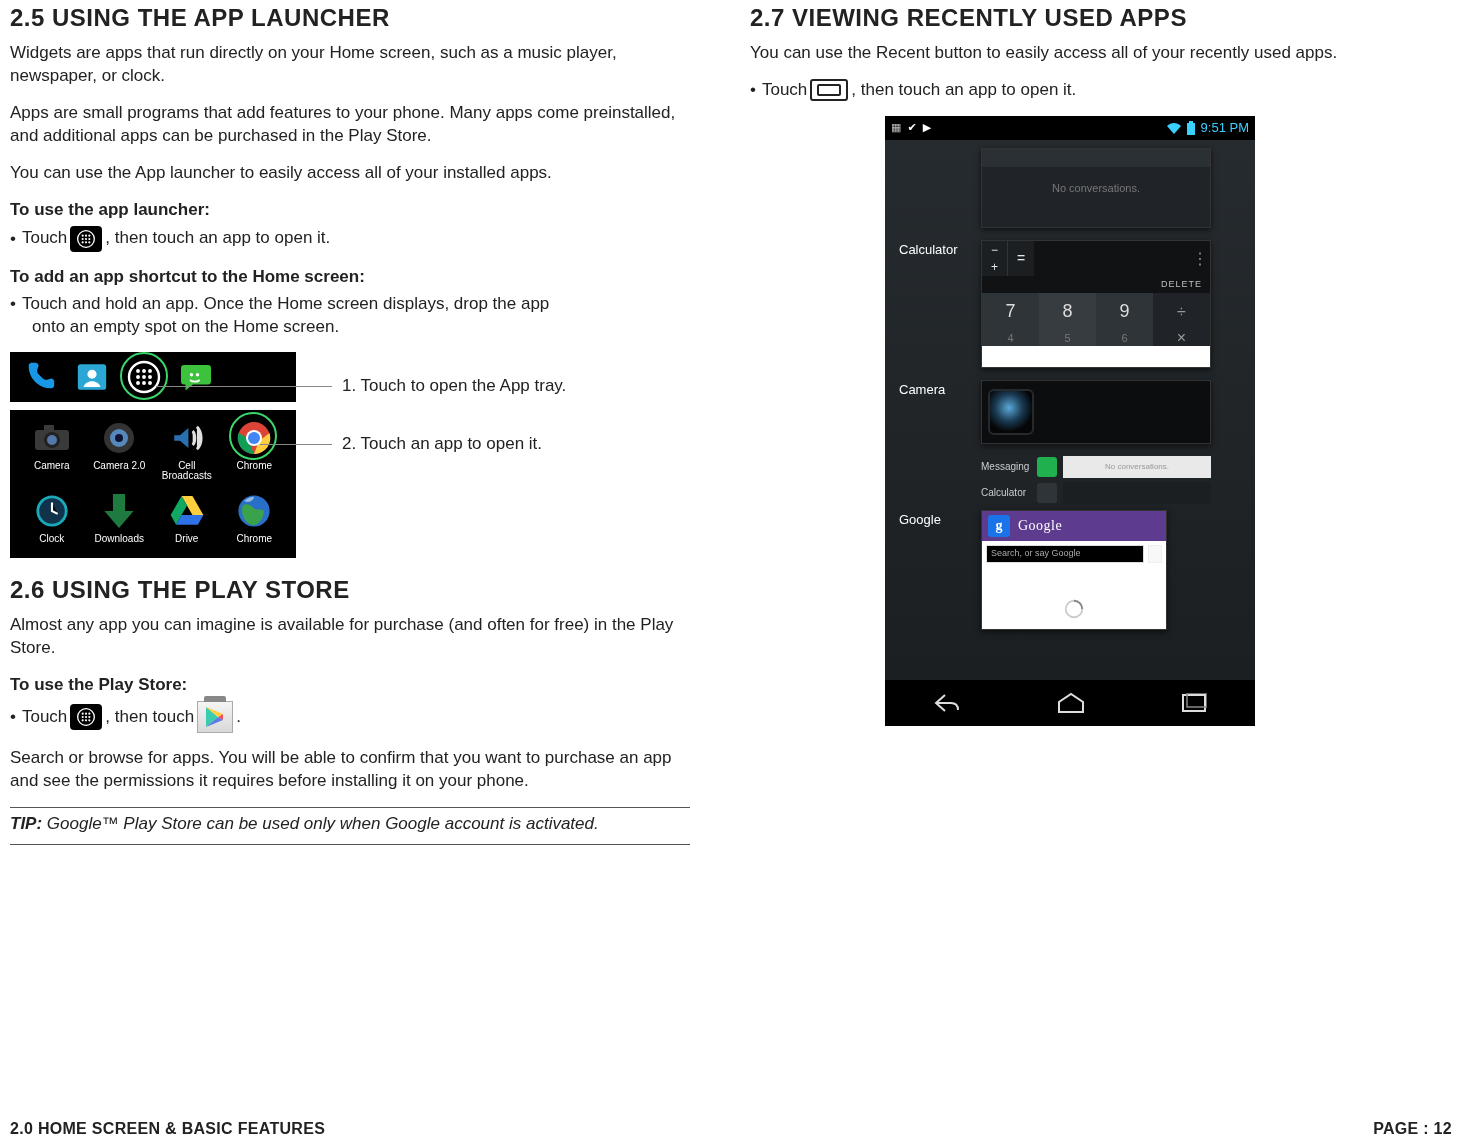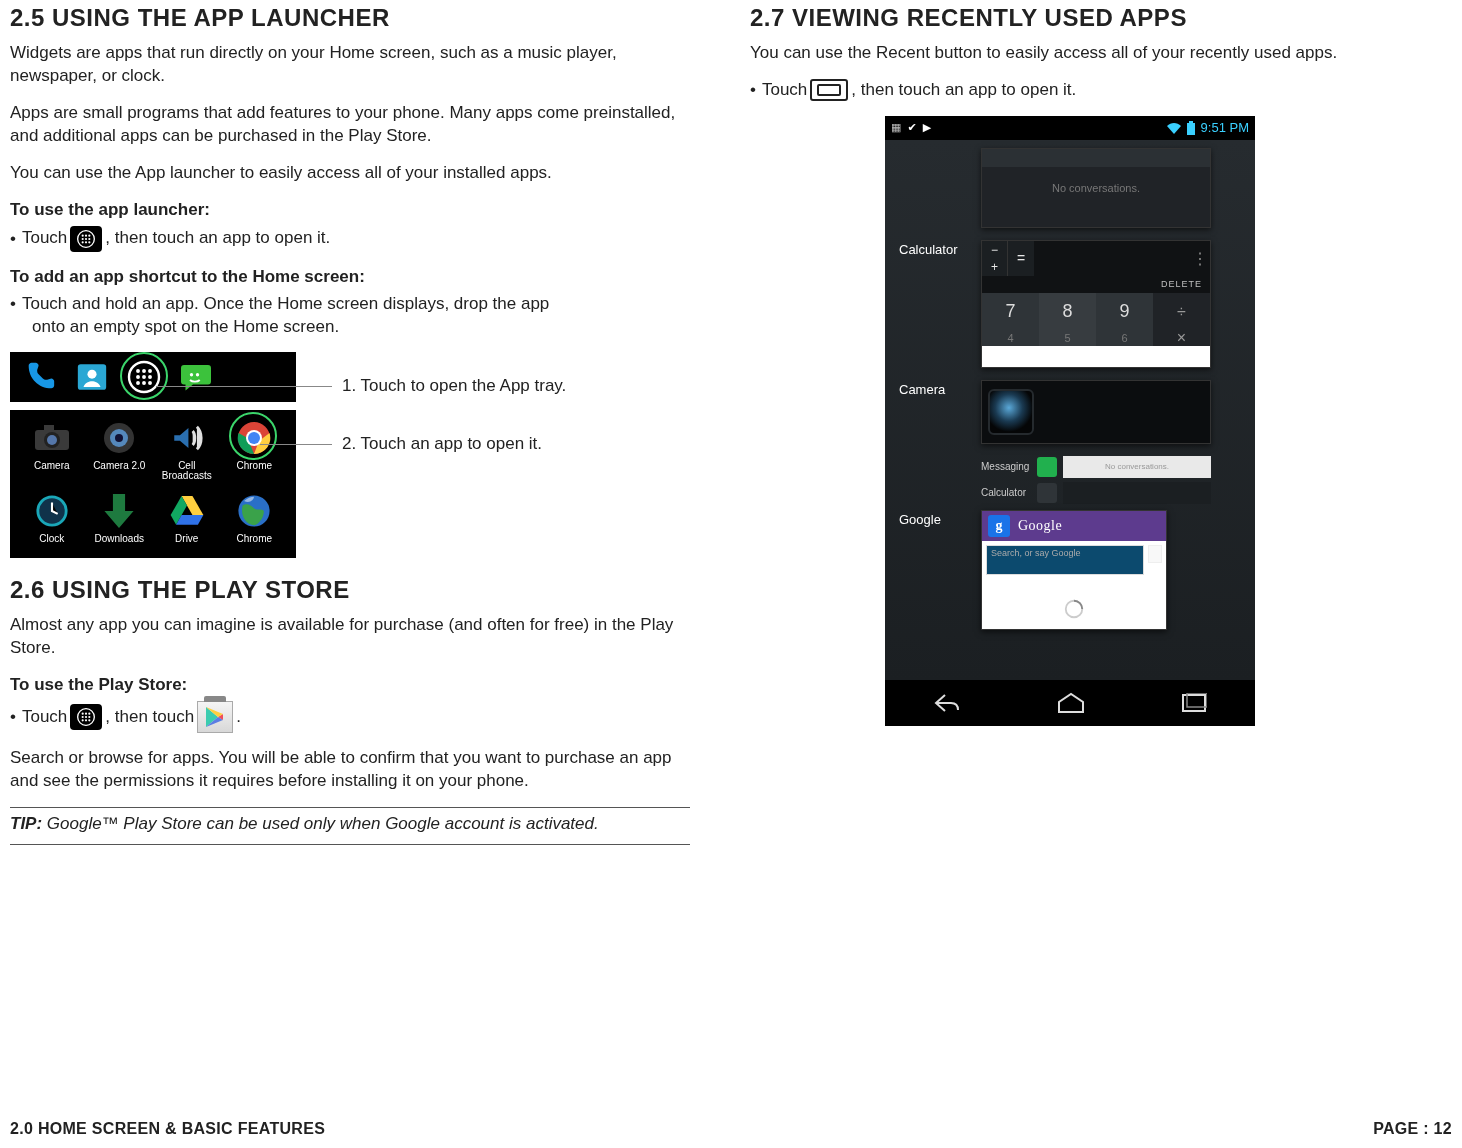--- a/index.html
+++ b/index.html
@@ -77,21 +77,21 @@
     .calc-row div:nth-child(3){ background:#2f3438;}
     .calc-row div:last-child { background:#202327; color:#999; font-size:16px; }
     .calc-row2 div { height:16px; font-size:11px; color:#777; }
     .thumb.cam { width:230px; height:64px; background:#0b0d0f; display:flex; align-items:center; }
     .cam-lens { width:46px; height:46px; background:radial-gradient(circle at 45% 40%, #5aa8d8 0%, #1a3a52 40%, #050607 70%); border-radius:6px; margin-left:6px; border:2px solid #252a2e; }
     .thumb.goog { width:186px; height:120px; background:#fff; display:flex; flex-direction:column; margin-left:86px; }
     .goog-hdr { height:30px; background:#5d3b8e; display:flex; align-items:center; color:#fff; padding:0 6px; gap:8px; }
     .goog-hdr .g { width:22px; height:22px; background:#1a73e8; border-radius:3px; color:#fff; display:flex; align-items:center; justify-content:center; font-weight:bold; font-size:14px; font-family:Georgia,serif; }
     .goog-hdr .logo { font-family:Georgia,serif; font-size:14px; font-weight:normal; letter-spacing:0.5px; }
     .goog-body { flex:1; display:flex; align-items:flex-start; padding:4px 4px; gap:4px; }
-    .goog-body .srch { flex:1; height:30px; background:#0c4a6e; border:1px solid #ddd; font-size:9px; color:#aaa; padding:2px 4px; }
+    .goog-body .srch { flex:1; height:18px; background:#000000; border:1px solid #ddd; font-size:9px; color:#aaa; padding:2px 4px; }
     .goog-body .mic { width:14px; height:18px; background:#f8f8f8; border:1px solid #eee; }
     .mini-stack { margin-left:86px; width:230px; }
     .mini-row { display:flex; align-items:center; gap:6px; margin-bottom:4px; }
     .mini-row .ml { color:#ccc; font-size:10px; width:50px; }
     .mini-row .mi { width:20px; height:20px; background:#21b04e; border-radius:3px; }
     .mini-row .mt { flex:1; height:22px; background:#e9e9e9; font-size:8px; color:#999; display:flex; align-items:center; justify-content:center; }
     .mini-row.calc .mi { background:#2f3438; }
     .mini-row.calc .mt { background:#1b1f22; }
     .nav-bar { height:46px; background:#000; display:flex; align-items:center; justify-content:space-around; }
     .play-badge { display:inline-flex; width:36px; height:32px; background:linear-gradient(#f5f5f5,#d8d8d8); border:1px solid #aaa; align-items:center; justify-content:center; margin:0 3px; vertical-align:middle; position:relative; }

